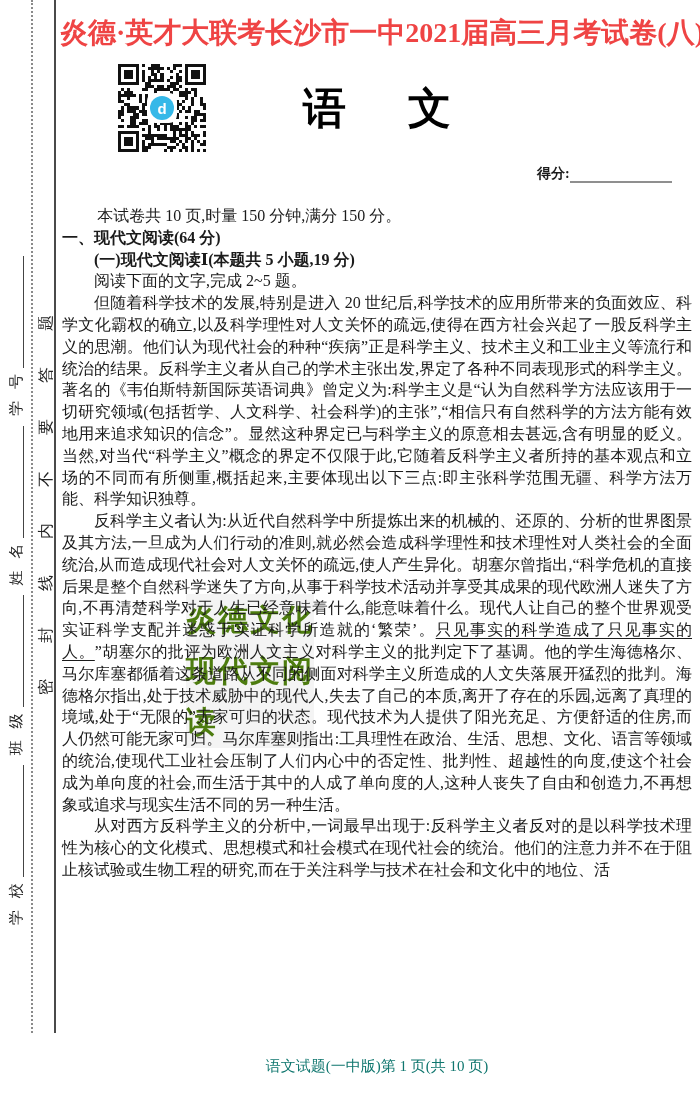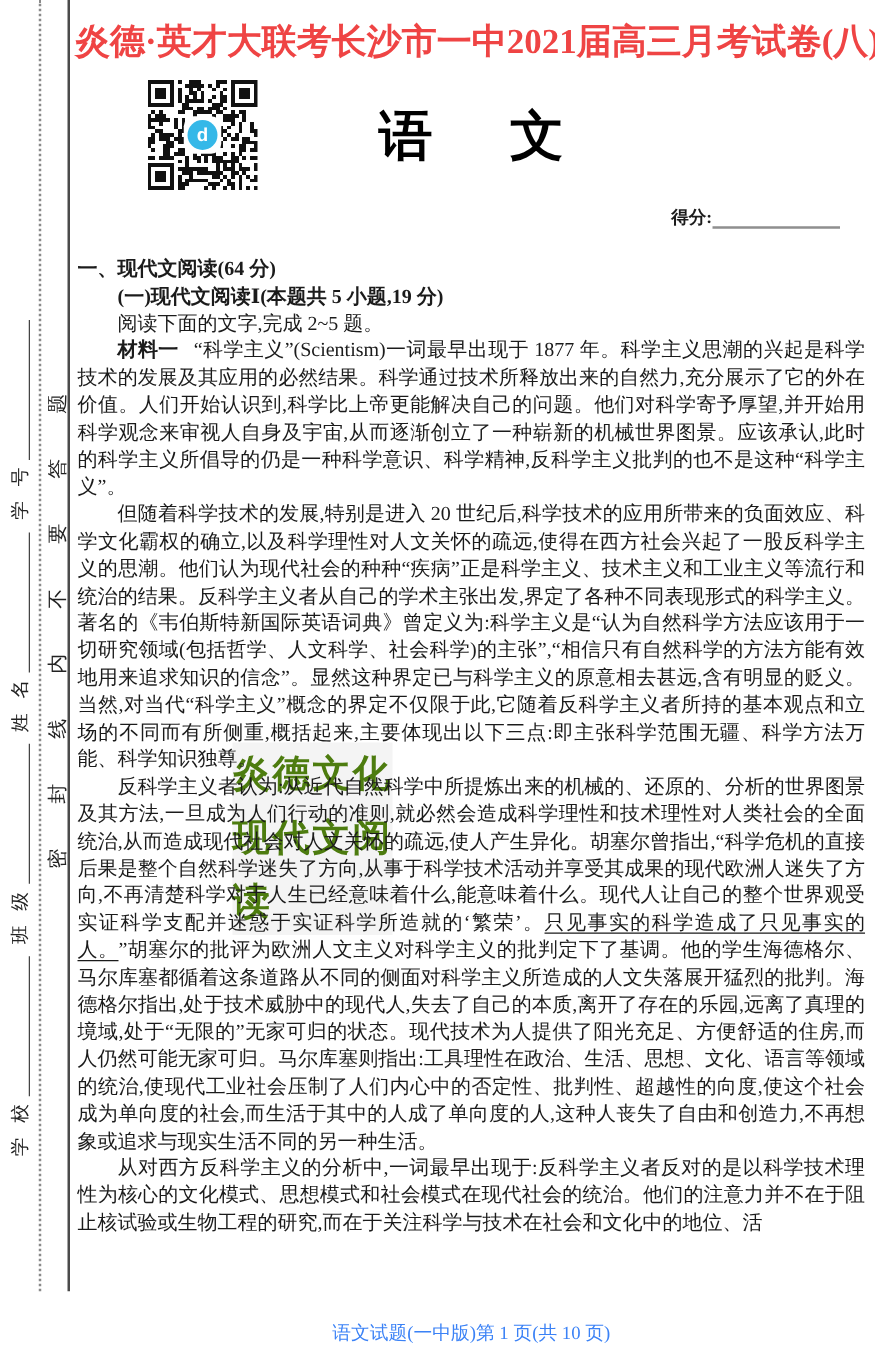--- a/index.html
+++ b/index.html
@@ -48,21 +48,21 @@
   .content p{margin:0;padding:0;}
   .note{text-indent:2.2em;}
   .h1{font-weight:bold;}
   .h2{font-weight:bold;text-indent:2em;}
   .instr{text-indent:2em;}
   .para{text-indent:2em;}
   .mat{font-weight:bold;margin-right:12px;}
   .ul{text-decoration:underline;text-underline-offset:3px;}
 
   .footer{position:absolute;left:62px;top:1057px;width:630px;text-align:center;
-          font-size:15px;color:#3b82f6;z-index:2;}
+          font-size:15px;color:#0f766e;z-index:2;}
 </style>
 </head>
 <body>
 
 <div class="page">
 
   <div class="watermark">
     <div>炎德文化</div>
     <div>现代文阅读</div>
   </div>
@@ -389,24 +389,24 @@
   <div class="subject">
     <span>语</span>
     <span>文</span>
   </div>
 
   <div class="score">
     <span>得分:</span><span class="score-line"></span>
   </div>
 
   <div class="content">
+    <p class="note">本试卷共 10 页,时量 150 分钟,满分 150 分。</p>
     <p class="h1">一、现代文阅读(64 分)</p>
     <p class="h2">(一)现代文阅读Ⅰ(本题共 5 小题,19 分)</p>
     <p class="instr">阅读下面的文字,完成 2~5 题。</p>
-    <p class="para"><span class="mat">材料一</span><span>“科学主义”(Scientism)一词最早出现于 1877 年。科学主义思潮的兴起是科学技术的发展及其应用的必然结果。科学通过技术所释放出来的自然力,充分展示了它的外在价值。人们开始认识到,科学比上帝更能解决自己的问题。他们对科学寄予厚望,并开始用科学观念来审视人自身及宇宙,从而逐渐创立了一种崭新的机械世界图景。应该承认,此时的科学主义所倡导的仍是一种科学意识、科学精神,反科学主义批判的也不是这种“科学主义”。</span></p>
     <p class="para">但随着科学技术的发展,特别是进入 20 世纪后,科学技术的应用所带来的负面效应、科学文化霸权的确立,以及科学理性对人文关怀的疏远,使得在西方社会兴起了一股反科学主义的思潮。他们认为现代社会的种种“疾病”正是科学主义、技术主义和工业主义等流行和统治的结果。反科学主义者从自己的学术主张出发,界定了各种不同表现形式的科学主义。著名的《韦伯斯特新国际英语词典》曾定义为:科学主义是“认为自然科学方法应该用于一切研究领域(包括哲学、人文科学、社会科学)的主张”,“相信只有自然科学的方法方能有效地用来追求知识的信念”。显然这种界定已与科学主义的原意相去甚远,含有明显的贬义。当然,对当代“科学主义”概念的界定不仅限于此,它随着反科学主义者所持的基本观点和立场的不同而有所侧重,概括起来,主要体现出以下三点:即主张科学范围无疆、科学方法万能、科学知识独尊。</p>
     <p class="para"><span>反科学主义者认为:从近代自然科学中所提炼出来的机械的、还原的、分析的世界图景及其方法,一旦成为人们行动的准则,就必然会造成科学理性和技术理性对人类社会的全面统治,从而造成现代社会对人文关怀的疏远,使人产生异化。胡塞尔曾指出,“科学危机的直接后果是整个自然科学迷失了方向,从事于科学技术活动并享受其成果的现代欧洲人迷失了方向,不再清楚科学对于人生已经意味着什么,能意味着什么。现代人让自己的整个世界观受实证科学支配并迷惑于实证科学所造就的‘繁荣’。</span><span class="ul">只见事实的科学造成了只见事实的人。</span><span>”胡塞尔的批评为欧洲人文主义对科学主义的批判定下了基调。他的学生海德格尔、马尔库塞都循着这条道路从不同的侧面对科学主义所造成的人文失落展开猛烈的批判。海德格尔指出,处于技术威胁中的现代人,失去了自己的本质,离开了存在的乐园,远离了真理的境域,处于“无限的”无家可归的状态。现代技术为人提供了阳光充足、方便舒适的住房,而人仍然可能无家可归。马尔库塞则指出:工具理性在政治、生活、思想、文化、语言等领域的统治,使现代工业社会压制了人们内心中的否定性、批判性、超越性的向度,使这个社会成为单向度的社会,而生活于其中的人成了单向度的人,这种人丧失了自由和创造力,不再想象或追求与现实生活不同的另一种生活。</span></p>
     <p class="para">从对西方反科学主义的分析中,一词最早出现于:反科学主义者反对的是以科学技术理性为核心的文化模式、思想模式和社会模式在现代社会的统治。他们的注意力并不在于阻止核试验或生物工程的研究,而在于关注科学与技术在社会和文化中的地位、活</p>
   </div>
 
   <div class="footer">语文试题(一中版)第 1 页(共 10 页)</div>
 
 </div>
 
 </body></html>

